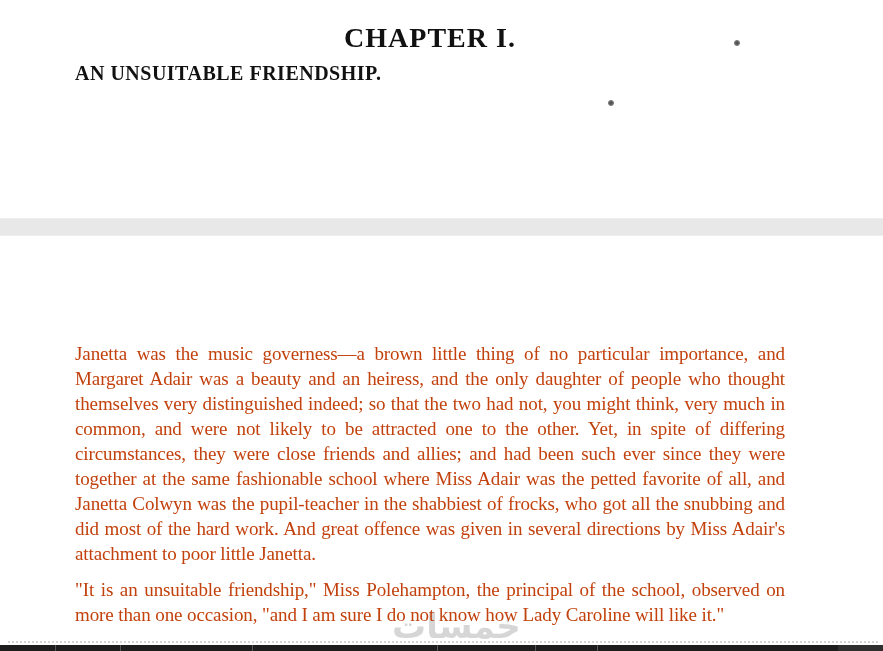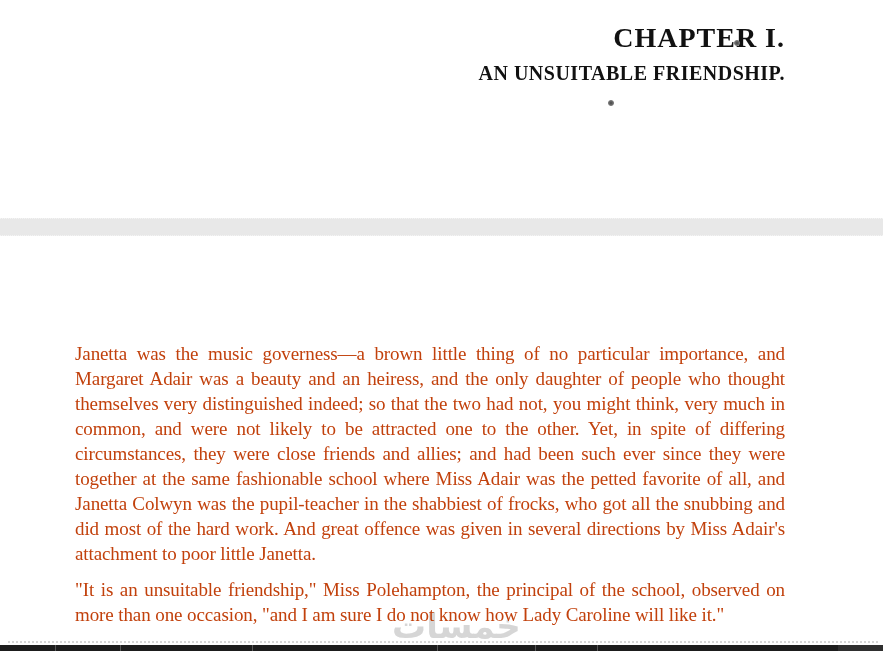--- a/index.html
+++ b/index.html
@@ -14,32 +14,32 @@
     background: #ffffff;
     overflow: hidden;
     font-family: "Liberation Serif", "DejaVu Serif", serif;
     color: #1a1a1a;
   }
   .chapter-title {
     position: absolute;
     top: 22px;
     left: 75px;
     width: 710px;
-    text-align: right;
+    text-align: center;
     font-size: 28px;
     font-weight: bold;
     letter-spacing: 1px;
     color: #111111;
   }
   .chapter-subtitle {
     position: absolute;
     top: 62px;
     left: 75px;
     width: 710px;
-    text-align: right;
+    text-align: left;
     font-size: 20px;
     font-weight: bold;
     letter-spacing: 0.5px;
     color: #111111;
   }
   .speck {
     position: absolute;
     width: 6px;
     height: 6px;
     border-radius: 50%;

